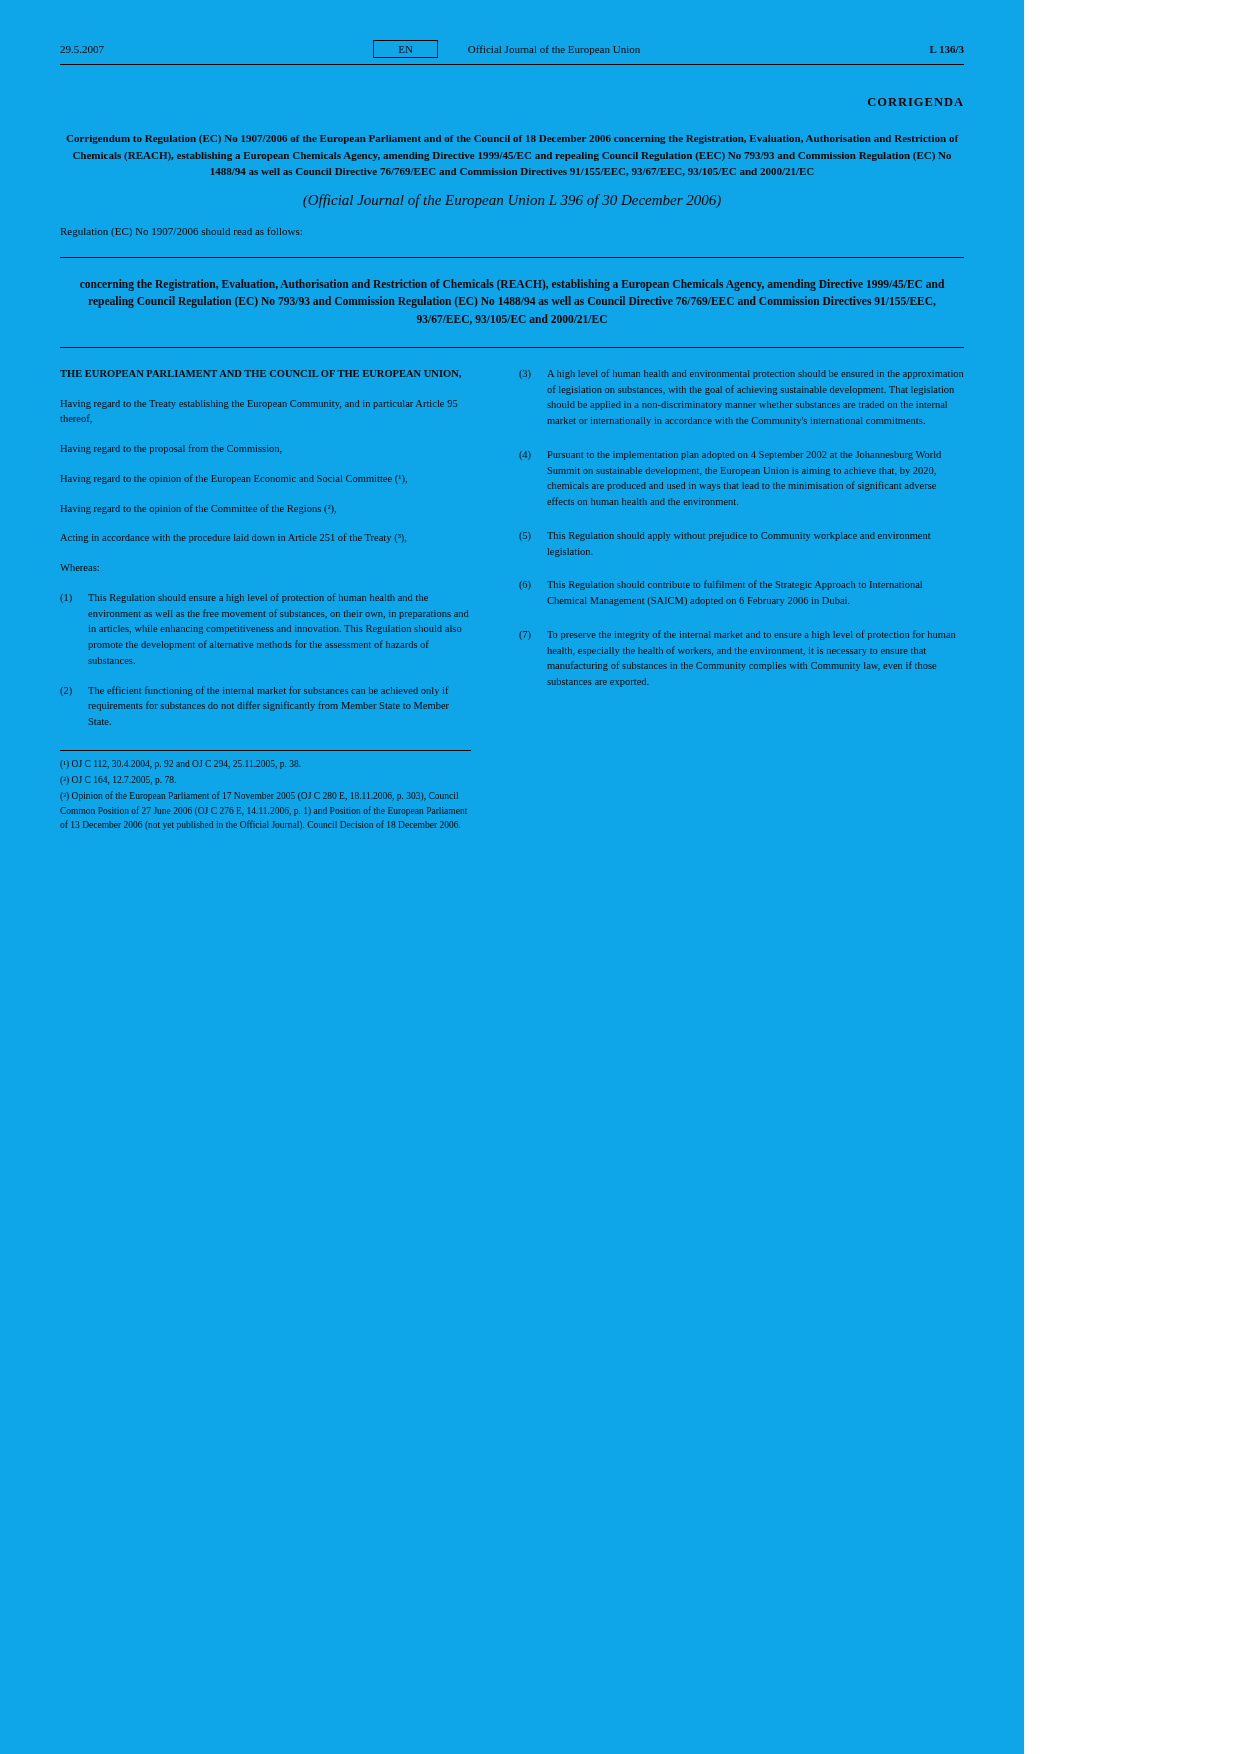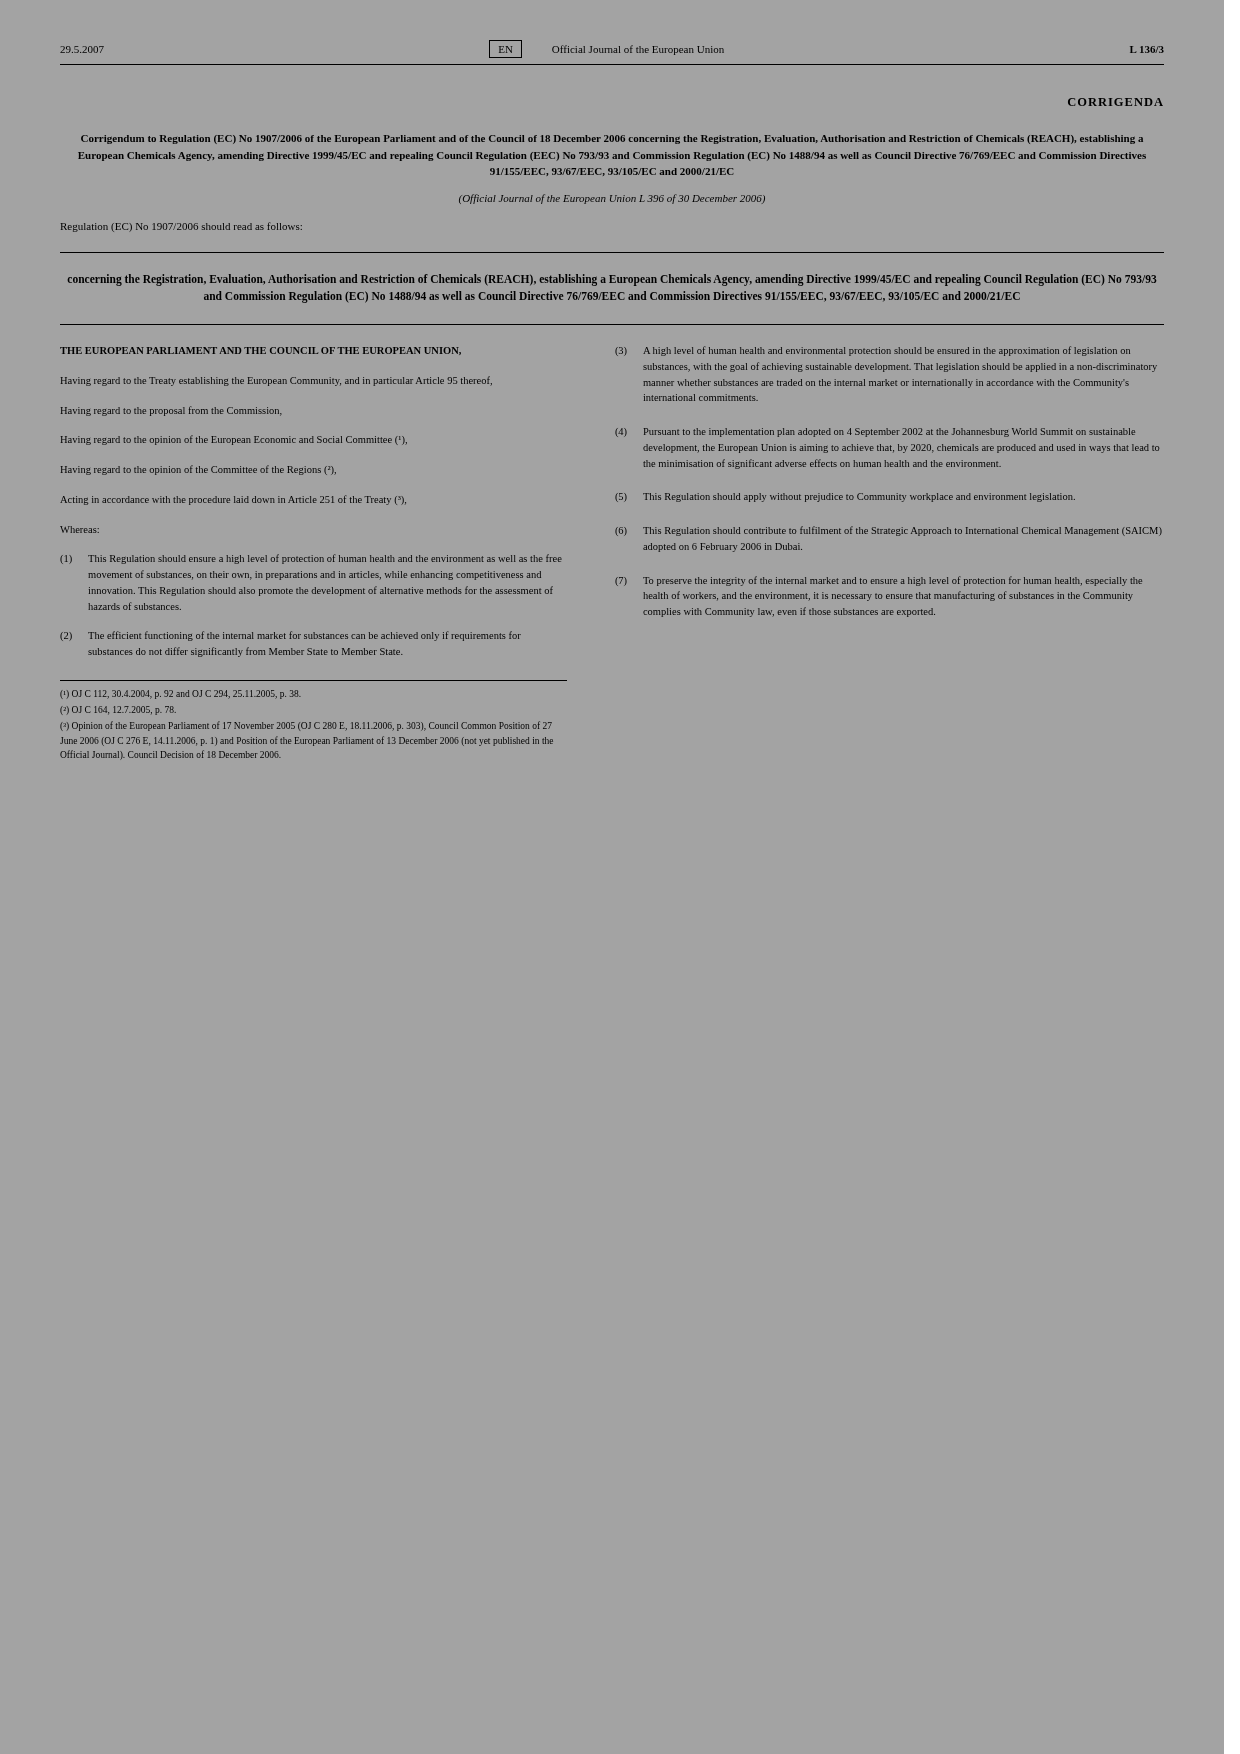--- a/index.html
+++ b/index.html
@@ -6,39 +6,39 @@
     body {
       background: #fff;
       font-family: "Times New Roman", Times, serif;
       font-size: 11px;
       color: #000;
       width: 1240px;
       min-height: 1754px;
       padding: 0;
     }
     .page {
-      width: 1224px;
+      width: 1024px;
       min-height: 1754px;
-      background: #a3a3a3;
+      background: #0ea5e9;
       padding: 40px 60px 60px 60px;
     }
     .header {
       display: flex;
       align-items: center;
       justify-content: space-between;
       border-bottom: 1px solid #000;
       padding-bottom: 6px;
       margin-bottom: 30px;
     }
     .header-left {
       font-size: 11px;
     }
     .header-center-box {
       border: 1px solid #000;
-      padding: 2px 8px;
+      padding: 2px 24px;
       font-size: 11px;
     }
     .header-title {
       font-size: 11px;
       text-align: center;
       flex: 1;
       margin: 0 20px;
     }
     .header-right {
       font-size: 11px;
@@ -54,21 +54,21 @@
     .intro-block {
       text-align: center;
       font-size: 11px;
       font-weight: bold;
       margin-bottom: 12px;
       line-height: 1.5;
     }
     .italic-ref {
       text-align: center;
       font-style: italic;
-      font-size: 11px;
+      font-size: 15px;
       margin-bottom: 16px;
     }
     .regulation-read {
       font-size: 11px;
       margin-bottom: 20px;
     }
     .divider {
       border: none;
       border-top: 1px solid #000;
       margin: 18px 0;

